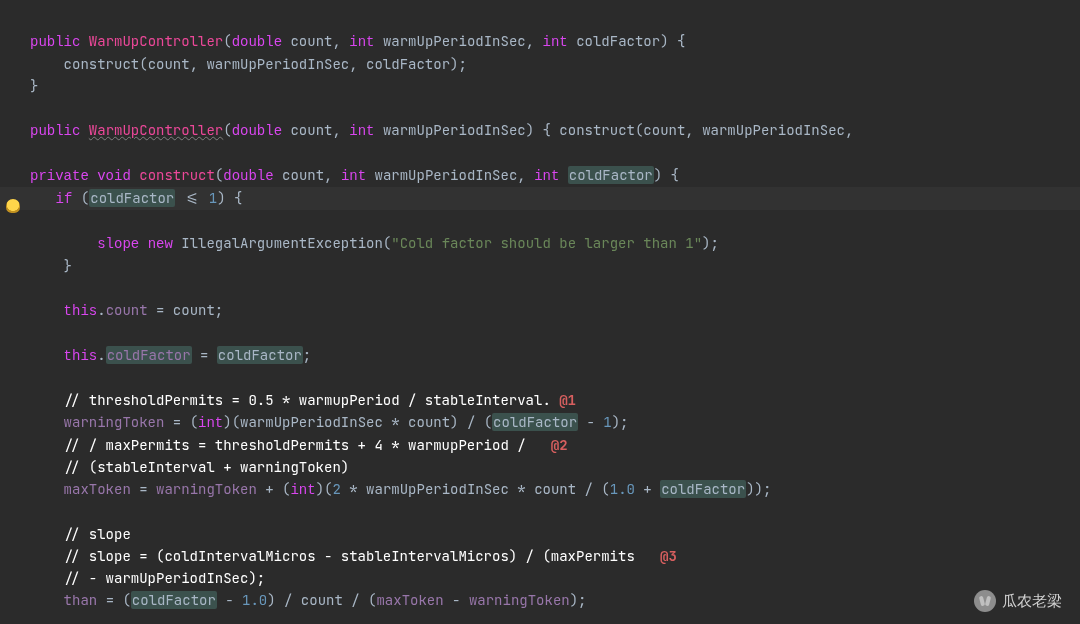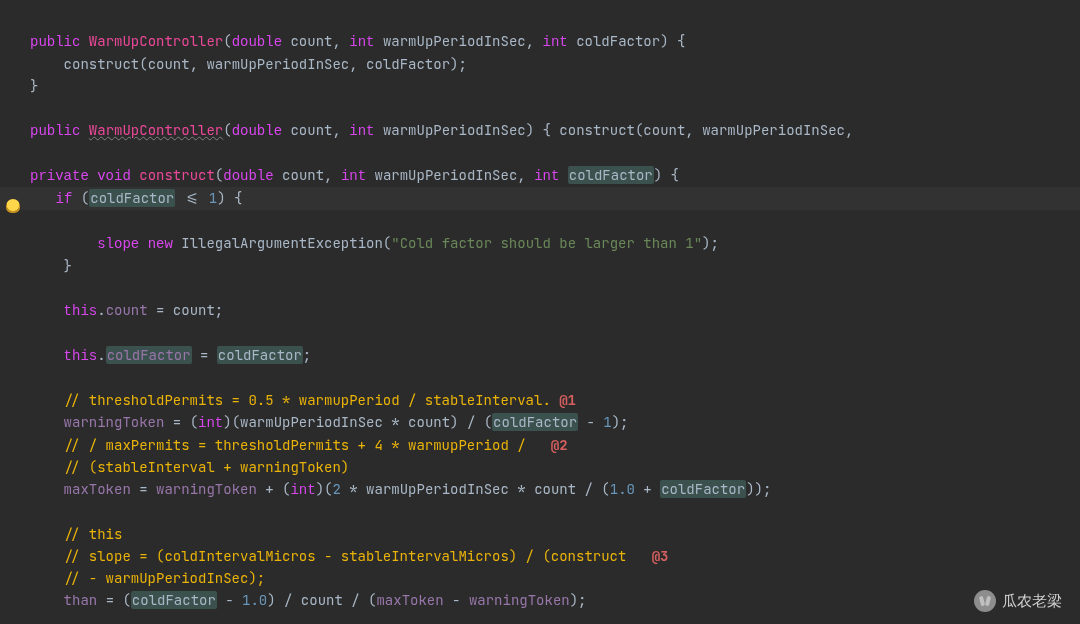--- a/index.html
+++ b/index.html
@@ -19,21 +19,21 @@
     padding: 8px 0 8px 30px;
     white-space: pre;
   }
   .kw { color: #d946ef; font-family: Liberation Mono, monospace; }
   .method-decl { color: #ec4899; }
   .method-call { color: #a9b7c6; }
   .param { color: #a9b7c6; }
   .field { color: #9876aa; }
   .number { color: #6897bb; }
   .string { color: #6a8759; }
-  .comment { color: #eab308; }
+  .comment { color: #ffffff; }
   .punc { color: #a9b7c6; }
   .wavy { text-decoration: underline wavy #808080; text-decoration-thickness:1px; }
   .hl-line { background:#323232; display:block; margin-left:-30px; padding-left:22px; }
   .bulb {
     position:absolute;
     left:6px;
     top:199px;
     width:14px; height:14px;
     background: radial-gradient(circle at 50% 40%, #ffd54a 0 55%, #c09020 60% 100%);
     border-radius: 50% 50% 40% 40%;
@@ -82,22 +82,22 @@
     <span class="kw">this</span><span class="punc">.</span><span class="field">count</span> <span class="punc">= </span><span class="param">count</span><span class="punc">;</span>
 
     <span class="kw">this</span><span class="punc">.</span><span class="field hi-usage">coldFactor</span> <span class="punc">= </span><span class="param hi-usage">coldFactor</span><span class="punc">;</span>
 
     <span class="comment">// thresholdPermits = 0.5 * warmupPeriod / stableInterval.</span> <span class="anno">@1</span>
     <span class="field">warningToken</span> <span class="punc">= (</span><span class="kw">int</span><span class="punc">)(</span><span class="param">warmUpPeriodInSec</span> <span class="punc">* </span><span class="param">count</span><span class="punc">) / (</span><span class="param hi-usage">coldFactor</span> <span class="punc">- </span><span class="number">1</span><span class="punc">);</span>
     <span class="comment">// / maxPermits = thresholdPermits + 4 * warmupPeriod /</span>   <span class="anno">@2</span>
     <span class="comment">// (stableInterval + warningToken)</span>
     <span class="field">maxToken</span> <span class="punc">= </span><span class="field">warningToken</span> <span class="punc">+ (</span><span class="kw">int</span><span class="punc">)(</span><span class="number">2</span> <span class="punc">* </span><span class="param">warmUpPeriodInSec</span> <span class="punc">* </span><span class="param">count</span> <span class="punc">/ (</span><span class="number">1.0</span> <span class="punc">+ </span><span class="param hi-usage">coldFactor</span><span class="punc">));</span>
 
-    <span class="comment">// this</span>
-    <span class="comment">// slope = (coldIntervalMicros - stableIntervalMicros) / (construct</span>   <span class="anno">@3</span>
+    <span class="comment">// slope</span>
+    <span class="comment">// slope = (coldIntervalMicros - stableIntervalMicros) / (maxPermits</span>   <span class="anno">@3</span>
     <span class="comment">// - warmUpPeriodInSec);</span>
     <span class="field">than</span> <span class="punc">= (</span><span class="param hi-usage">coldFactor</span> <span class="punc">- </span><span class="number">1.0</span><span class="punc">) / </span><span class="param">count</span> <span class="punc">/ (</span><span class="field">maxToken</span> <span class="punc">- </span><span class="field">warningToken</span><span class="punc">);</span>
 
 
 </div>
 
 <div class="watermark">
   <span class="wm-icon"></span>
   <span>瓜农老梁</span>
 </div>

